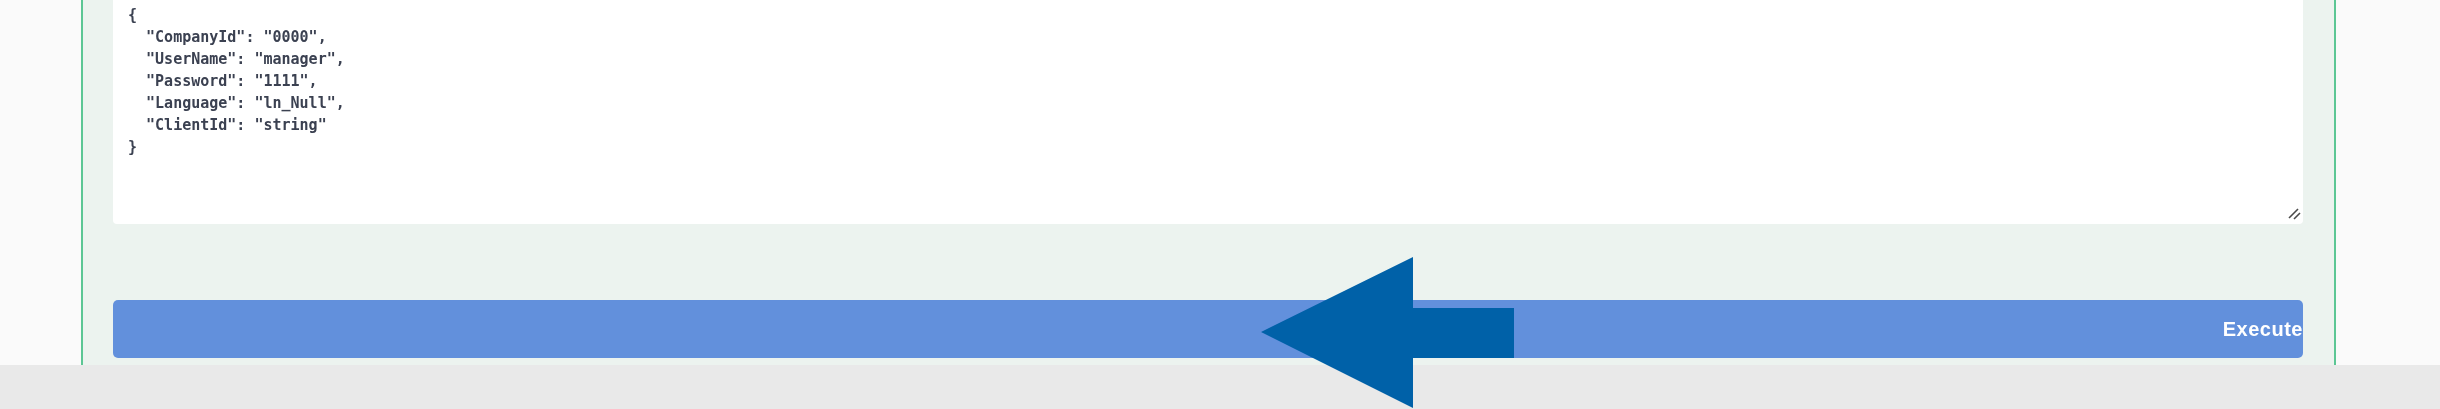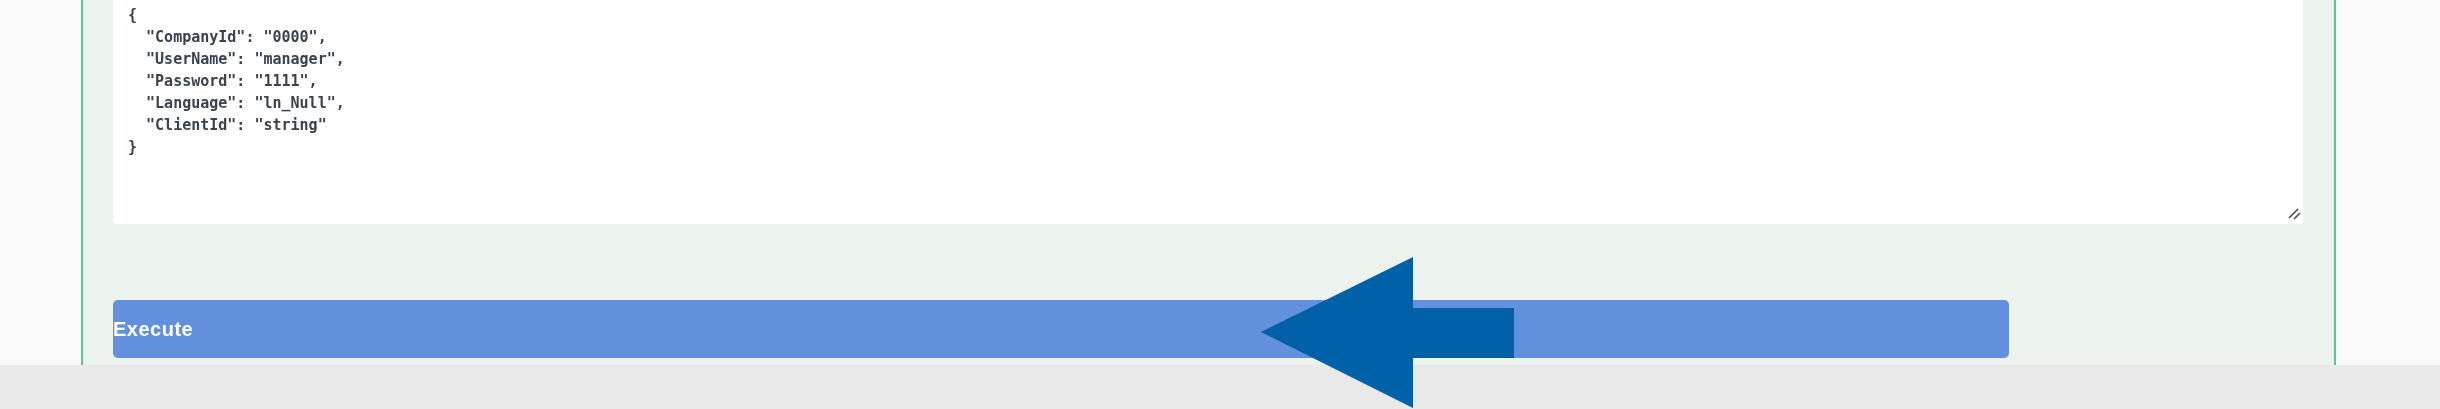--- a/index.html
+++ b/index.html
@@ -66,30 +66,30 @@
   }
   .resize-handle {
     position: absolute;
     left: 2286px; top: 206px;
     width: 17px; height: 17px;
     cursor: nwse-resize;
   }
   .execute-btn {
     position: absolute;
     left: 113px; top: 300px;
-    width: 1896px; height: 58px;
+    width: 2190px; height: 58px;
     background: var(--button_bg);
     color: var(--button_text);
     border: none;
     border-radius: 5px;
     font-family: "Liberation Sans", sans-serif;
     font-size: 20px;
     font-weight: 700;
     letter-spacing: 0.5px;
-    text-align: left;
+    text-align: right;
     cursor: pointer;
   }
   .annotation-arrow {
     position: absolute;
     left: 0; top: 0;
     pointer-events: none;
   }
 </style>
 </head>
 <body>

